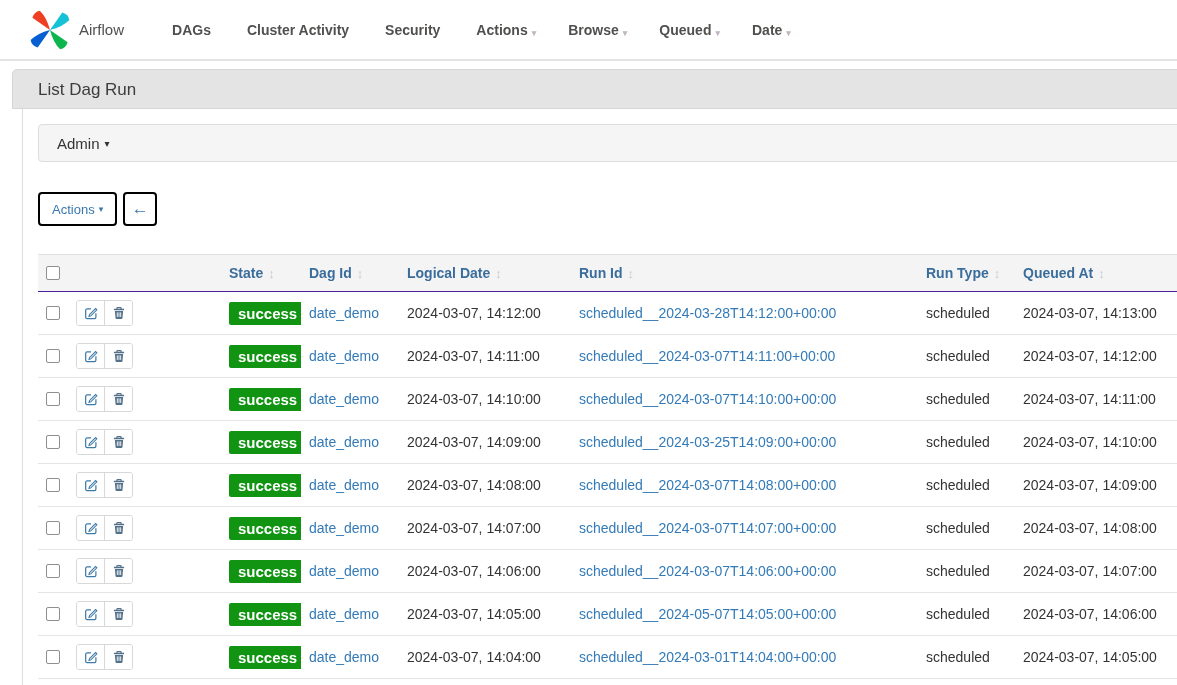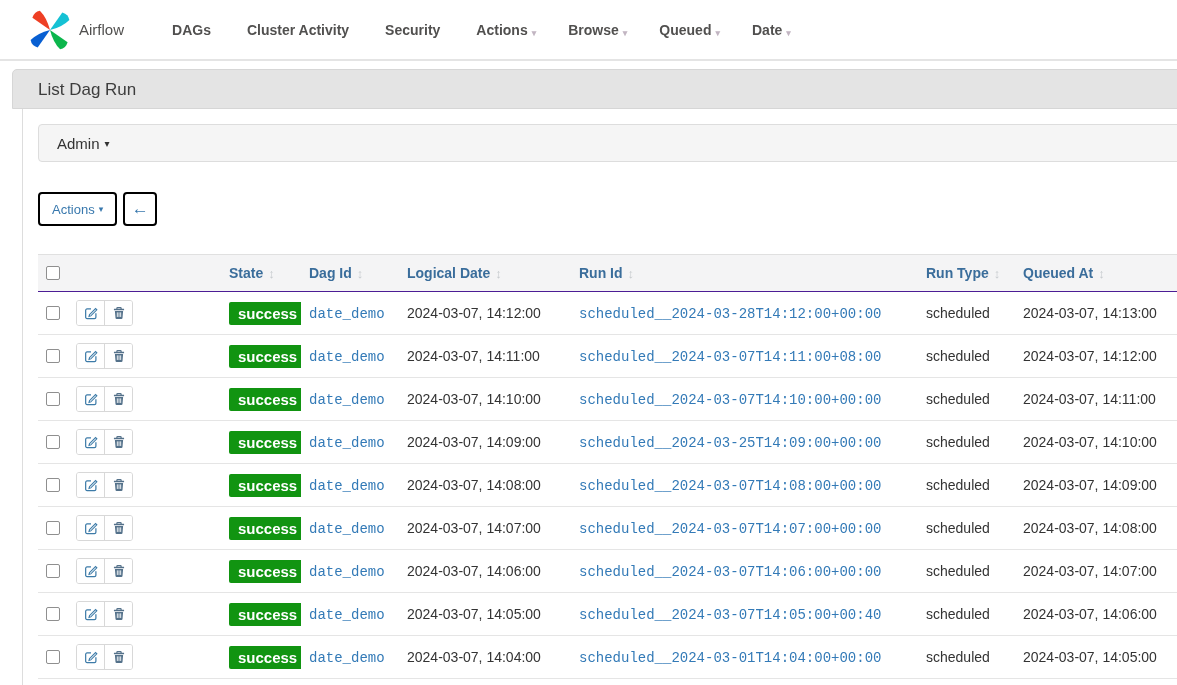--- a/index.html
+++ b/index.html
@@ -163,21 +163,21 @@
   .badge-success {
     display: inline-block;
     background: var(--success-green, #119411);
     color: #fff;
     font-size: 15px;
     font-weight: bold;
     padding: 4px 9px;
     border-radius: 2px;
     line-height: 1;
   }
-  a.cell-link { color: var(--link-blue, #337ab7); text-decoration: none; cursor: pointer; font-family: Liberation Mono, monospace; }
+  a.cell-link { color: var(--link-blue, #337ab7); text-decoration: none; cursor: pointer; }
 </style>
 </head>
 <body>
 
 <div class="navbar">
   <div class="brand">
     <svg viewBox="0 0 100 100">
       <g>
         <path d="M50 50 L10 22 Q14 8 27 6 Q43 22 50 50 Z" fill="var(--logo-red,#ee3f24)"></path>
         <path d="M50 50 L78 10 Q92 14 94 27 Q78 43 50 50 Z" fill="var(--logo-teal,#15c1d4)"></path>
@@ -335,21 +335,21 @@
       </span>
     </td>
     <td>
       <span class="badge-success">success</span>
     </td>
     <td>
       <a class="cell-link">date_demo</a>
     </td>
     <td>2024-03-07, 14:11:00</td>
     <td>
-      <a class="cell-link">scheduled__2024-03-07T14:11:00+08:00</a>
+      <a class="cell-link">scheduled__2024-03-07T14:11:00+00:00</a>
     </td>
     <td>scheduled</td>
     <td>2024-03-07, 14:12:00</td>
   </tr>
 
   <tr>
     <td>
       <input type="checkbox" class="cb" style="">
     </td>
     <td>
@@ -551,21 +551,21 @@
       </span>
     </td>
     <td>
       <span class="badge-success">success</span>
     </td>
     <td>
       <a class="cell-link">date_demo</a>
     </td>
     <td>2024-03-07, 14:05:00</td>
     <td>
-      <a class="cell-link">scheduled__2024-03-07T14:05:00+00:40</a>
+      <a class="cell-link">scheduled__2024-05-07T14:05:00+00:00</a>
     </td>
     <td>scheduled</td>
     <td>2024-03-07, 14:06:00</td>
   </tr>
 
   <tr>
     <td>
       <input type="checkbox" class="cb" style="">
     </td>
     <td>

